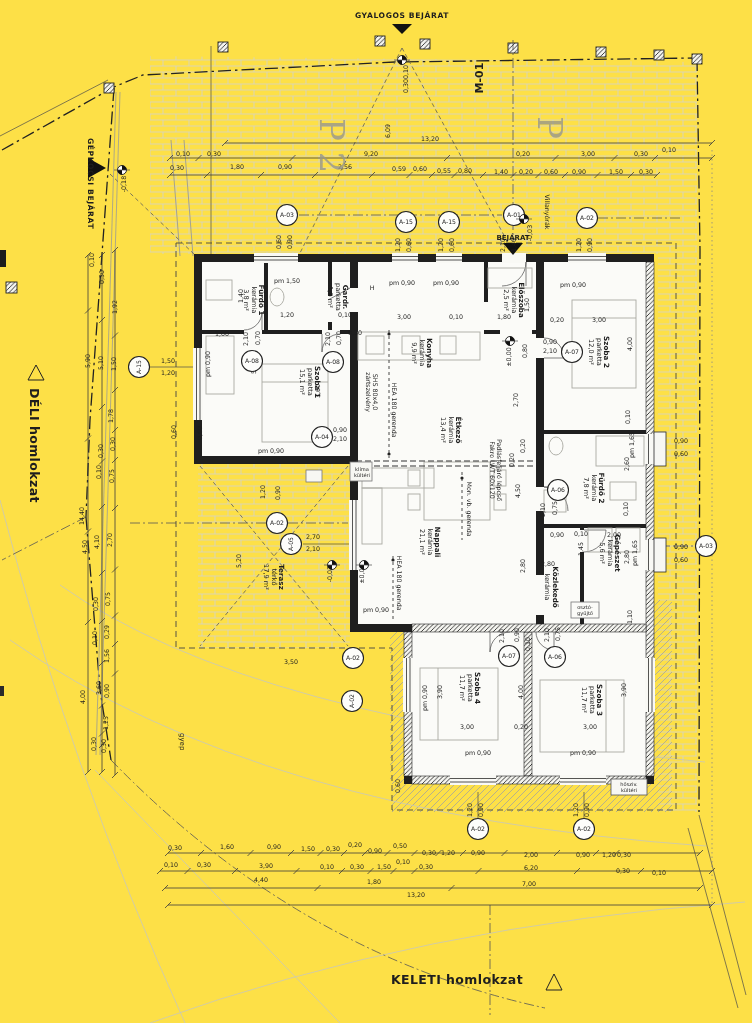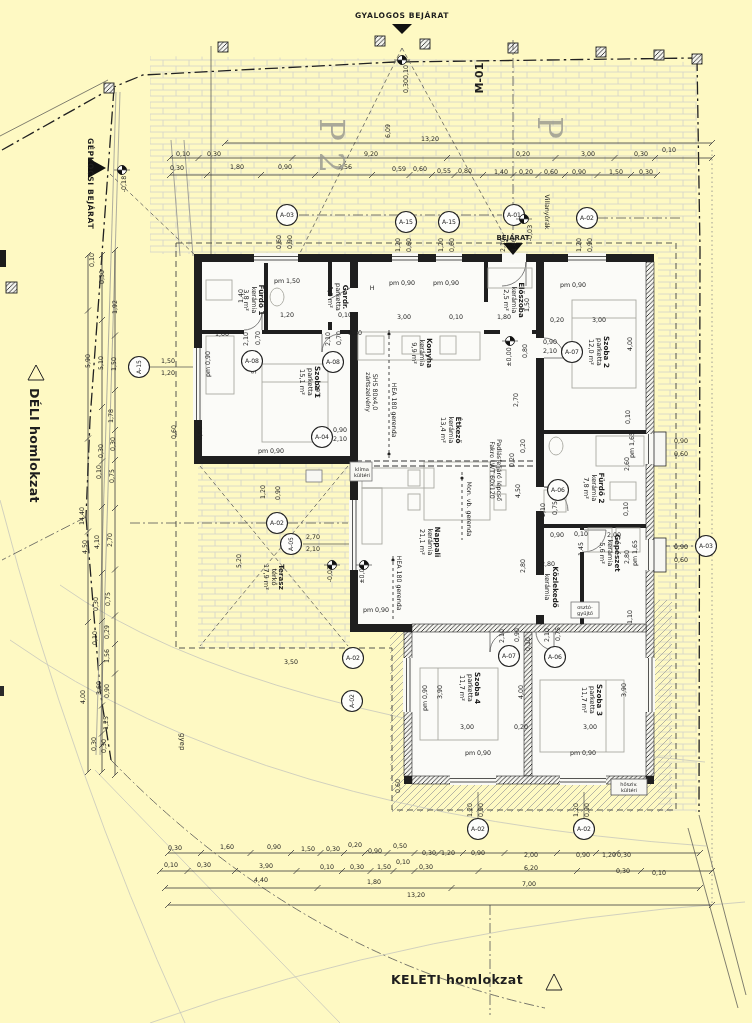--- a/index.html
+++ b/index.html
@@ -1,16 +1,16 @@
 <!DOCTYPE html>
 <html><head>
 <meta charset="utf-8">
 <style>
   html,body{margin:0;padding:0;background:#e6e6e2;}
-  .sheet{position:relative;width:752px;height:1023px;background:#fef9c3;overflow:hidden;margin:0 auto;}
+  .sheet{position:relative;width:752px;height:1023px;background:#fde047;overflow:hidden;margin:0 auto;}
   svg{display:block}
   text{font-family:"DejaVu Sans",sans-serif;fill:#1e1e1e;}
   .ts{font-size:6.3px}
   .txs{font-size:5.1px}
   .ttl{font-size:12.5px;font-weight:bold;letter-spacing:.4px}
   .sub{font-size:7.6px;font-weight:bold;letter-spacing:.6px}
   .big{font-size:34px;font-family:"DejaVu Serif",serif;fill:#97978e;opacity:.8}
   .code{font-size:11px;font-weight:bold}
   .rm-n{font-size:7.2px;font-weight:bold}
   .rm-s{font-size:6.6px}

